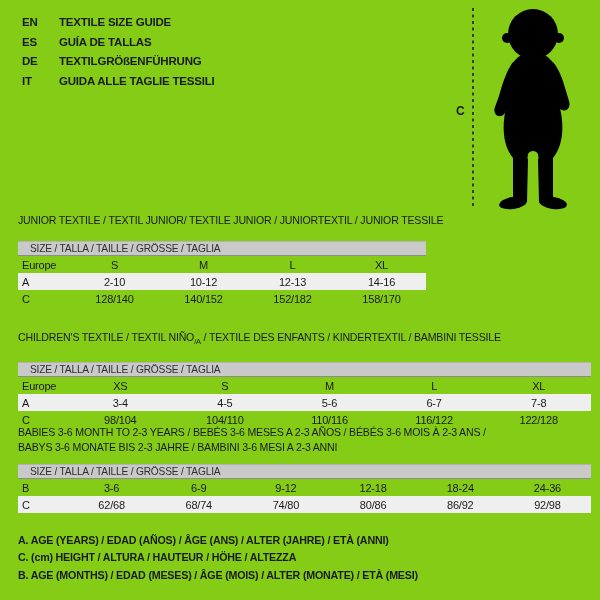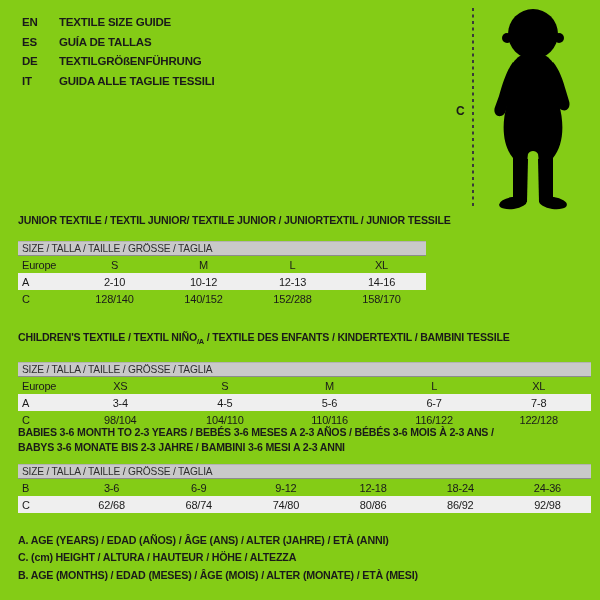--- a/index.html
+++ b/index.html
@@ -15,27 +15,27 @@
   
   .figure{position:absolute;top:6px;left:450px;width:140px;height:210px;}
   .dash-line{position:absolute;left:22px;top:2px;height:200px;width:2px;}
   .c-label{position:absolute;left:6px;top:98px;font-size:12px;font-weight:600;}
   .silhouette{position:absolute;left:33px;top:0px;}
   
   .section{position:absolute;left:18px;}
   .sec1{top:214px;width:408px;}
   .sec2{top:331px;width:573px;}
   .sec3{top:425px;width:573px;}
-  .sec-title{font-weight:bold;font-size:10.6px;line-height:13px;white-space:nowrap;}
+  .sec-title{font-weight:normal;font-size:10.6px;line-height:13px;white-space:nowrap;}
   .sec-title .sub{font-size:7.5px;vertical-align:sub;}
   .sec3 .sec-title{line-height:15px;white-space:normal;}
   .size-bar{
     margin-top:14px;height:13px;line-height:13px;background:#c9c9c9;
     border-top:1px solid #b3b3b3;border-bottom:1px solid #8c8c8c;
-    font-size:10.2px;padding-left:4px;color:#2e2e2e;
+    font-size:10.2px;padding-left:12px;color:#2e2e2e;
   }
   .sec3 .size-bar{margin-top:9px;}
   .tbody .trow{display:grid;height:17px;align-items:center;font-size:11px;}
   .tbody .trow:nth-child(2){background:#efefef;}
   .cols4 .trow{grid-template-columns:52px repeat(4,1fr);}
   .cols5 .trow{grid-template-columns:50px repeat(5,1fr);}
   .cols6 .trow{grid-template-columns:50px repeat(6,1fr);}
   .tcell{text-align:center;}
   .tcell.tlabel{text-align:left;padding-left:4px;}
   
@@ -100,21 +100,21 @@
           <span class="tcell tlabel">A</span>
           <span class="tcell">2-10</span>
           <span class="tcell">10-12</span>
           <span class="tcell">12-13</span>
           <span class="tcell">14-16</span>
         </div>
         <div class="trow">
           <span class="tcell tlabel">C</span>
           <span class="tcell">128/140</span>
           <span class="tcell">140/152</span>
-          <span class="tcell">152/288</span>
+          <span class="tcell">152/182</span>
           <span class="tcell">158/170</span>
         </div>
       </div>
   </div>
 
   <div class="section sec2">
     <div class="sec-title"><span>CHILDREN'S TEXTILE / TEXTIL NIÑO</span><span class="sub">/A</span><span> / TEXTILE DES ENFANTS / KINDERTEXTIL / BAMBINI TESSILE</span></div>
     <div class="size-bar">SIZE / TALLA / TAILLE / GRÖSSE / TAGLIA</div>
     <div class="tbody cols5">
         <div class="trow">

